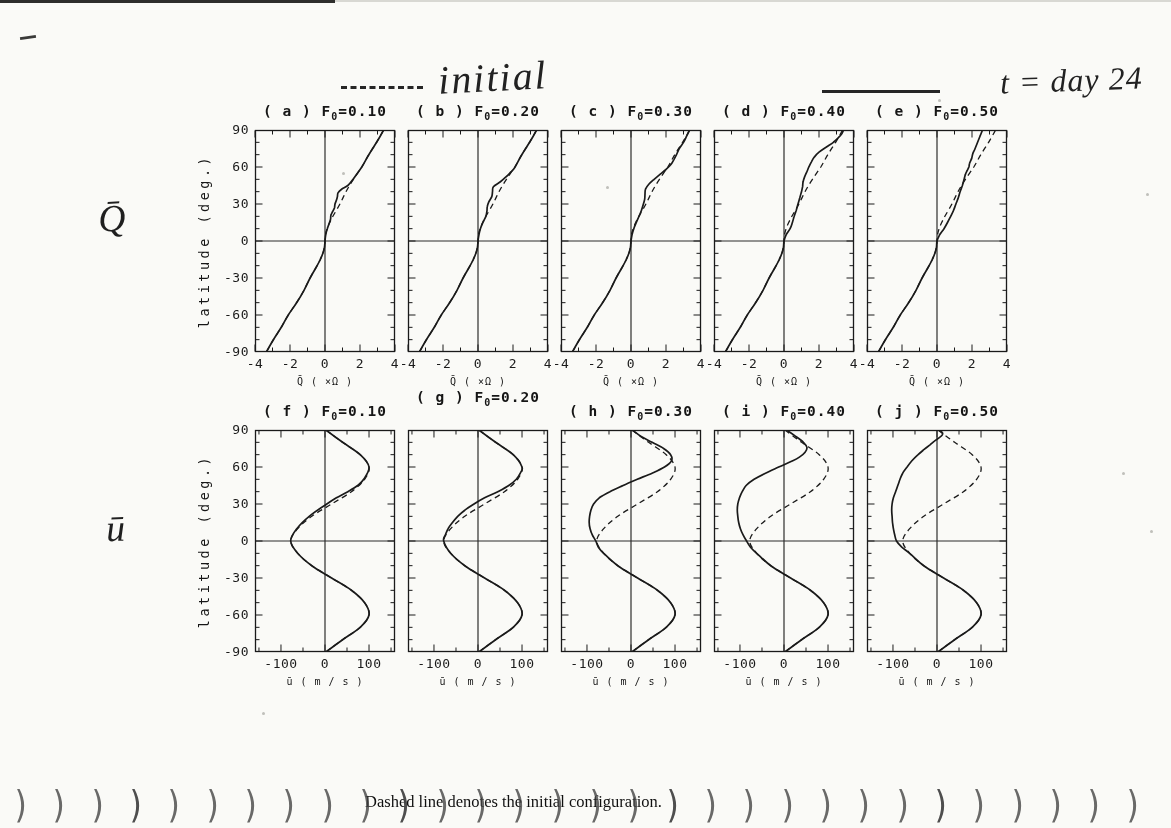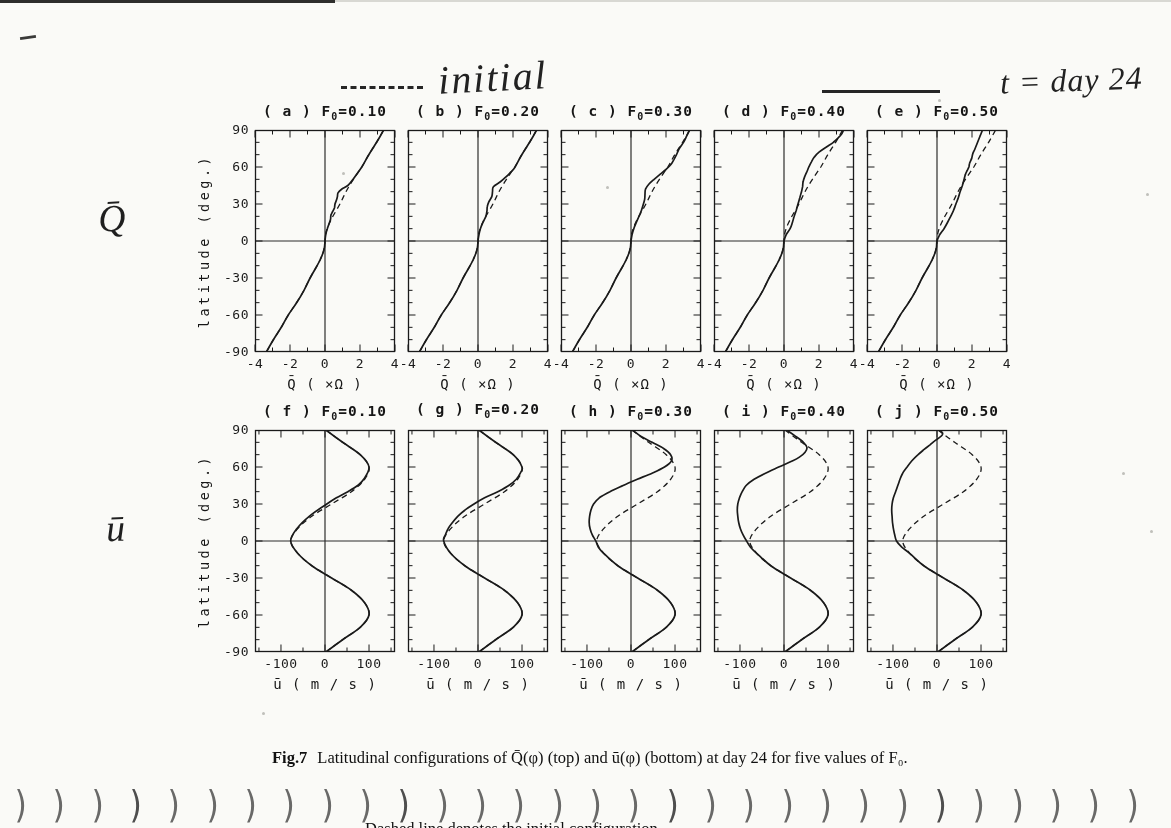--- a/index.html
+++ b/index.html
@@ -25,21 +25,21 @@
   .margin-u{left:106px;top:506px;transform:rotate(-2deg);}
 
   
   #figure-root{position:absolute;inset:0;}
   .panel-title{position:absolute;height:20px;font-size:14.5px;letter-spacing:1px;white-space:nowrap;
       text-align:center;color:#161616;font-weight:bold;}
   .panel-title sub{font-size:10px;}
   .plot-svg{position:absolute;overflow:visible;}
   .xticks{position:absolute;height:16px;font-size:13px;}
   .xticks span{position:absolute;transform:translateX(-50%);letter-spacing:.5px;white-space:nowrap;}
-  .axis-title{position:absolute;text-align:center;font-size:14px;letter-spacing:1px;white-space:nowrap;color:#161616;}
+  .axis-title{position:absolute;text-align:center;font-size:10px;letter-spacing:1px;white-space:nowrap;color:#161616;}
   .ytick-label{position:absolute;width:40px;text-align:right;font-size:13px;letter-spacing:.5px;}
   .ylabel{position:absolute;font-size:13.5px;letter-spacing:3.5px;white-space:nowrap;
       transform:translate(-50%,-50%) rotate(-90deg);color:#161616;}
 
   
   .caption{position:absolute;left:272px;top:744px;width:680px;
       font-family:"Liberation Serif","DejaVu Serif",serif;font-size:16.5px;color:#101010;line-height:1.65;}
   .caption .figno{font-weight:bold;margin-right:10px;}
   .caption .line2{margin-left:93px;margin-top:44px;}
 
@@ -496,21 +496,21 @@
         <line x1="136.03773584905662" y1="0.5" x2="136.03773584905662" y2="4.5" stroke="#1a1a1a" stroke-width="1"></line>
         <path d="M70.9 222.0C73.7 219.9 81.9 213.8 87.6 209.7C93.3 205.6 100.8 201.4 105.2 197.3C109.6 193.2 113.3 189.1 114.0 185.0C114.8 180.9 112.6 176.8 109.6 172.7C106.7 168.6 101.9 164.4 96.4 160.3C90.9 156.2 83.2 152.1 76.6 148.0C70.0 143.9 62.4 139.8 56.8 135.7C51.1 131.6 46.2 127.4 42.7 123.3C39.2 119.2 35.7 115.1 35.7 111.0C35.7 106.9 39.2 102.8 42.7 98.7C46.2 94.6 51.1 90.4 56.8 86.3C62.4 82.2 70.0 78.1 76.6 74.0C83.2 69.9 90.9 65.8 96.4 61.7C101.9 57.6 106.7 53.4 109.6 49.3C112.6 45.2 114.8 41.1 114.0 37.0C113.3 32.9 109.6 28.8 105.2 24.7C100.8 20.6 93.3 16.4 87.6 12.3C81.9 8.2 73.7 2.1 70.9 0.0" fill="none" stroke="#1a1a1a" stroke-width="1.3" stroke-dasharray="5.5,4" clip-path="url(#clip10)"></path>
         <path d="M70.9 222.0C73.7 219.9 81.9 213.8 87.6 209.7C93.3 205.6 100.8 201.4 105.2 197.3C109.6 193.2 113.3 189.1 114.0 185.0C114.8 180.9 112.6 176.8 109.6 172.7C106.7 168.6 101.9 164.4 96.4 160.3C90.9 156.2 83.2 152.1 76.6 148.0C70.0 143.9 62.4 139.8 56.8 135.7C51.1 131.6 46.2 127.4 42.7 123.3C39.2 119.2 35.8 115.1 35.7 111.0C35.5 106.9 38.7 102.8 41.8 98.7C44.9 94.6 49.2 90.4 54.2 86.3C59.1 82.2 67.2 77.1 71.8 74.0C76.3 70.9 77.9 69.9 81.4 67.8C85.0 65.8 89.4 63.7 92.9 61.7C96.4 59.6 99.9 57.6 102.6 55.5C105.2 53.4 106.8 52.4 108.7 49.3C110.6 46.2 114.6 41.1 114.0 37.0C113.4 32.9 109.6 28.8 105.2 24.7C100.8 20.6 93.3 16.4 87.6 12.3C81.9 8.2 73.7 2.1 70.9 0.0" fill="none" stroke="#1a1a1a" stroke-width="1.7" stroke-linejoin="round" clip-path="url(#clip10)"></path>
       </svg>
       <div class="xticks" style="left: 255px; top: 656px; width: 140px;">
         <span style="left: 25.9748px;">-100</span>
         <span style="left: 70px;">0</span>
         <span style="left: 114.025px;">100</span>
       </div>
       <div class="axis-title" style="left: 247px; top: 676px; width: 156px;">ū ( m / s )</div>
-      <div class="panel-title" style="left: 396px; top: 401px; width: 164px;"><span>( g ) </span><span>F</span><sub>0</sub><span>=0.20</span></div>
+      <div class="panel-title" style="left: 396px; top: 389px; width: 164px;"><span>( g ) </span><span>F</span><sub>0</sub><span>=0.20</span></div>
       <svg width="140" height="222" viewBox="0 0 140 222" class="plot-svg" style="left: 408px; top: 430px;">
         <clipPath id="clip11">
           <rect x="0" y="0" width="140" height="222"></rect>
         </clipPath>
         <line x1="70" y1="0" x2="70" y2="222" stroke="#1a1a1a" stroke-width="1.1"></line>
         <line x1="0" y1="111" x2="140" y2="111" stroke="#2a2a2a" stroke-width="1"></line>
         <rect x="0.5" y="0.5" width="139" height="221" fill="none" stroke="#1a1a1a" stroke-width="1.3"></rect>
         <line x1="0.5" y1="209.66666666666666" x2="4.5" y2="209.66666666666666" stroke="#1a1a1a" stroke-width="1"></line>
         <line x1="139.5" y1="209.66666666666666" x2="135.5" y2="209.66666666666666" stroke="#1a1a1a" stroke-width="1"></line>
         <line x1="0.5" y1="197.33333333333331" x2="4.5" y2="197.33333333333331" stroke="#1a1a1a" stroke-width="1"></line>
@@ -759,21 +759,20 @@
       </svg>
       <div class="xticks" style="left: 867px; top: 656px; width: 140px;">
         <span style="left: 25.9748px;">-100</span>
         <span style="left: 70px;">0</span>
         <span style="left: 114.025px;">100</span>
       </div>
       <div class="axis-title" style="left: 859px; top: 676px; width: 156px;">ū ( m / s )</div>
     </div>
 
   <div class="caption">
-    <div><span class="figno">Fig.7</span><span>Latitudinal configurations of Q̄(φ) (top) and ū(φ) (bottom) at day 24 for five values of F₀.</span></div>
     <div class="line2">Dashed line denotes the initial configuration.</div>
   </div>
 
   <div class="binding" id="binding-row">
       <span style="left: 10px; opacity: 0.8;">)</span>
       <span style="left: 48.3333px; opacity: 0.8;">)</span>
       <span style="left: 86.6667px; opacity: 0.8;">)</span>
       <span style="left: 125px; opacity: 0.95;">)</span>
       <span style="left: 163.333px; opacity: 0.8;">)</span>
       <span style="left: 201.667px; opacity: 0.8;">)</span>

